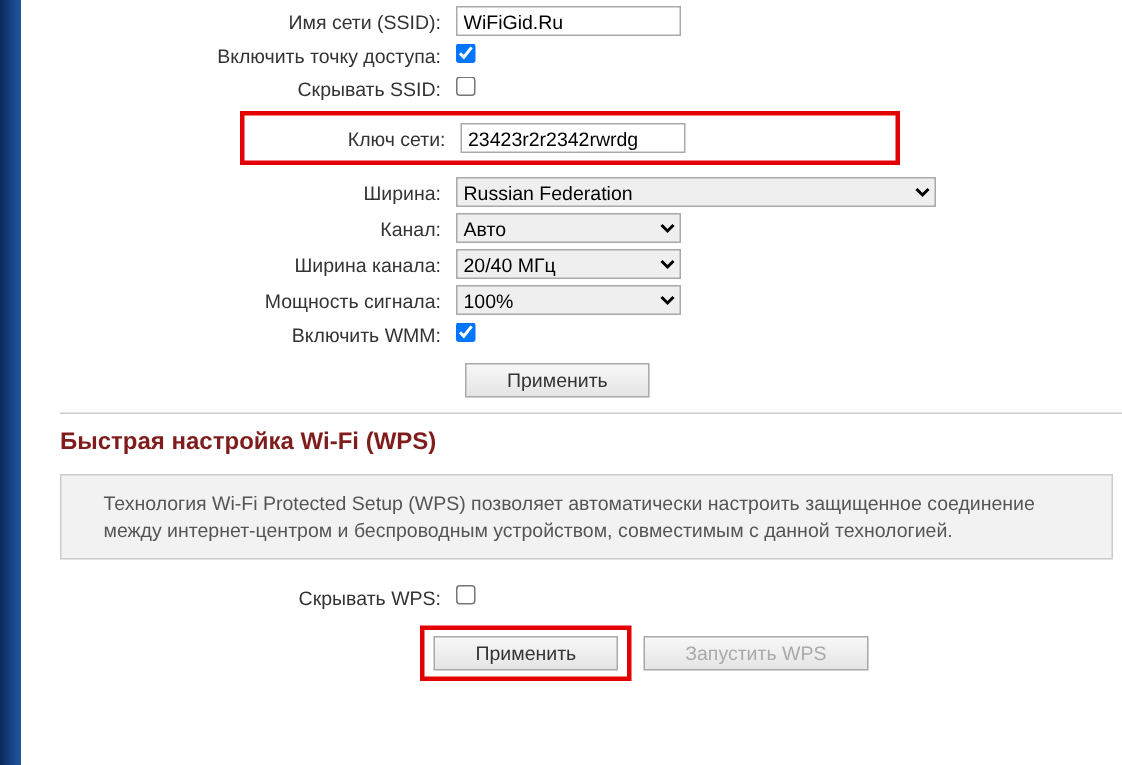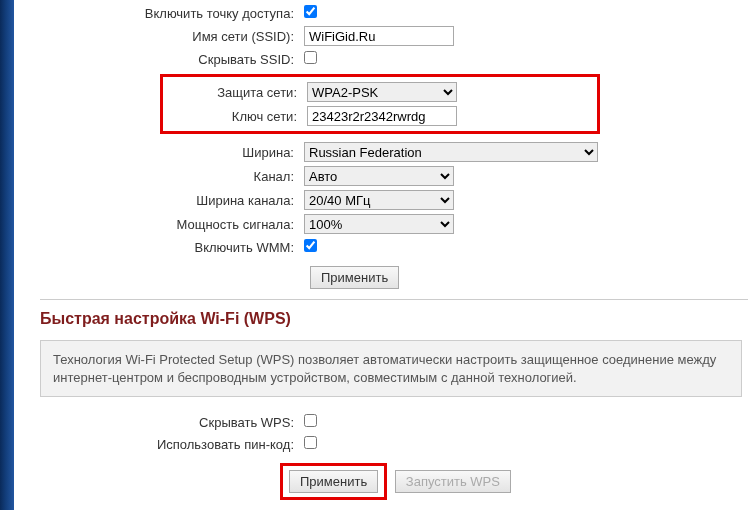--- a/index.html
+++ b/index.html
@@ -58,39 +58,39 @@
     border: 1px solid #a9a9a9;
   }
   select {
     font-family: inherit;
     font-size: 13px;
     height: 20px;
     border: 1px solid #a9a9a9;
     background: #efefef;
   }
   .w150 { width: 150px; }
-  .w320 { width: 294px; }
+  .w320 { width: 320px; }
   input[type=checkbox] {
     margin: 0;
     width: 13px; height: 13px;
   }
   .highlight-box {
     border: 3px solid #e30000;
     padding: 3px 6px 3px 2px;
     margin: 4px 0 6px 120px;
     width: 440px;
   }
   .highlight-box .lbl { width: 138px; }
   .button-row {
     margin: 8px 0 10px 270px;
   }
   button {
     font-family: inherit;
     font-size: 13px;
-    padding: 3px 10px;
+    padding: 3px 27px;
     border: 1px solid #aaa;
     background: #efefef linear-gradient(#f8f8f8,#e4e4e4);
     color: #333;
     cursor: pointer;
   }
   button:disabled { color: #aaa; cursor: default; }
   .btn-highlight {
     border: 3px solid #e30000;
     display: inline-block;
     padding: 4px 6px;
@@ -103,64 +103,56 @@
   }
   h2.section {
     font-size: 16px;
     font-weight: bold;
     color: #7f1d1d;
     margin: 6px 0 12px 0;
   }
   .infobox {
     border: 1px solid #ccc;
     background: #f2f2f2;
-    padding: 10px 12px;
+    padding: 10px 28px;
     color: #555;
     font-size: 13px;
     line-height: 1.35;
     margin-bottom: 14px;
     width: 702px;
   }
   .wps-apply-row {
     margin: 8px 0 0 240px;
   }
 </style>
 </head>
 <body>
 
 <div class="page">
   <div class="left-rail"></div>
   <div class="content">
 
     <div class="form-table">
       <div class="row">
+        <div class="lbl">Имя сети (SSID):</div>
+        <div class="fld"><input type="text" class="w150" value="WiFiGid.Ru" style=""></div>
+      </div>
+      <div class="row">
         <div class="lbl">Включить точку доступа:</div>
         <div class="fld"><input type="checkbox" checked="" style=""></div>
-      </div>
-      <div class="row">
-        <div class="lbl">Имя сети (SSID):</div>
-        <div class="fld"><input type="text" class="w150" value="WiFiGid.Ru" style=""></div>
       </div>
       <div class="row">
         <div class="lbl">Скрывать SSID:</div>
         <div class="fld"><input type="checkbox" style=""></div>
       </div>
     </div>
 
     <div class="highlight-box">
       <div class="form-table">
         <div class="row">
-          <div class="lbl">Защита сети:</div>
-          <div class="fld">
-            <select class="w150">
-              <option>WPA2-PSK</option>
-            </select>
-          </div>
-        </div>
-        <div class="row">
           <div class="lbl">Ключ сети:</div>
           <div class="fld"><input type="text" class="w150" value="23423r2r2342rwrdg" style=""></div>
         </div>
       </div>
     </div>
 
     <div class="form-table">
       <div class="row">
         <div class="lbl">Ширина:</div>
         <div class="fld">
@@ -205,24 +197,20 @@
 
     <hr class="sep">
 
     <h2 class="section">Быстрая настройка Wi-Fi (WPS)</h2>
 
     <div class="infobox">Технология Wi-Fi Protected Setup (WPS) позволяет автоматически настроить защищенное соединение между интернет-центром и беспроводным устройством, совместимым с данной технологией.</div>
 
     <div class="form-table">
       <div class="row">
         <div class="lbl">Скрывать WPS:</div>
-        <div class="fld"><input type="checkbox" style=""></div>
-      </div>
-      <div class="row">
-        <div class="lbl">Использовать пин-код:</div>
         <div class="fld"><input type="checkbox" style=""></div>
       </div>
     </div>
 
     <div class="wps-apply-row">
       <span class="btn-highlight">
         <button>Применить</button>
       </span>
       <button disabled="">Запустить WPS</button>
     </div>

